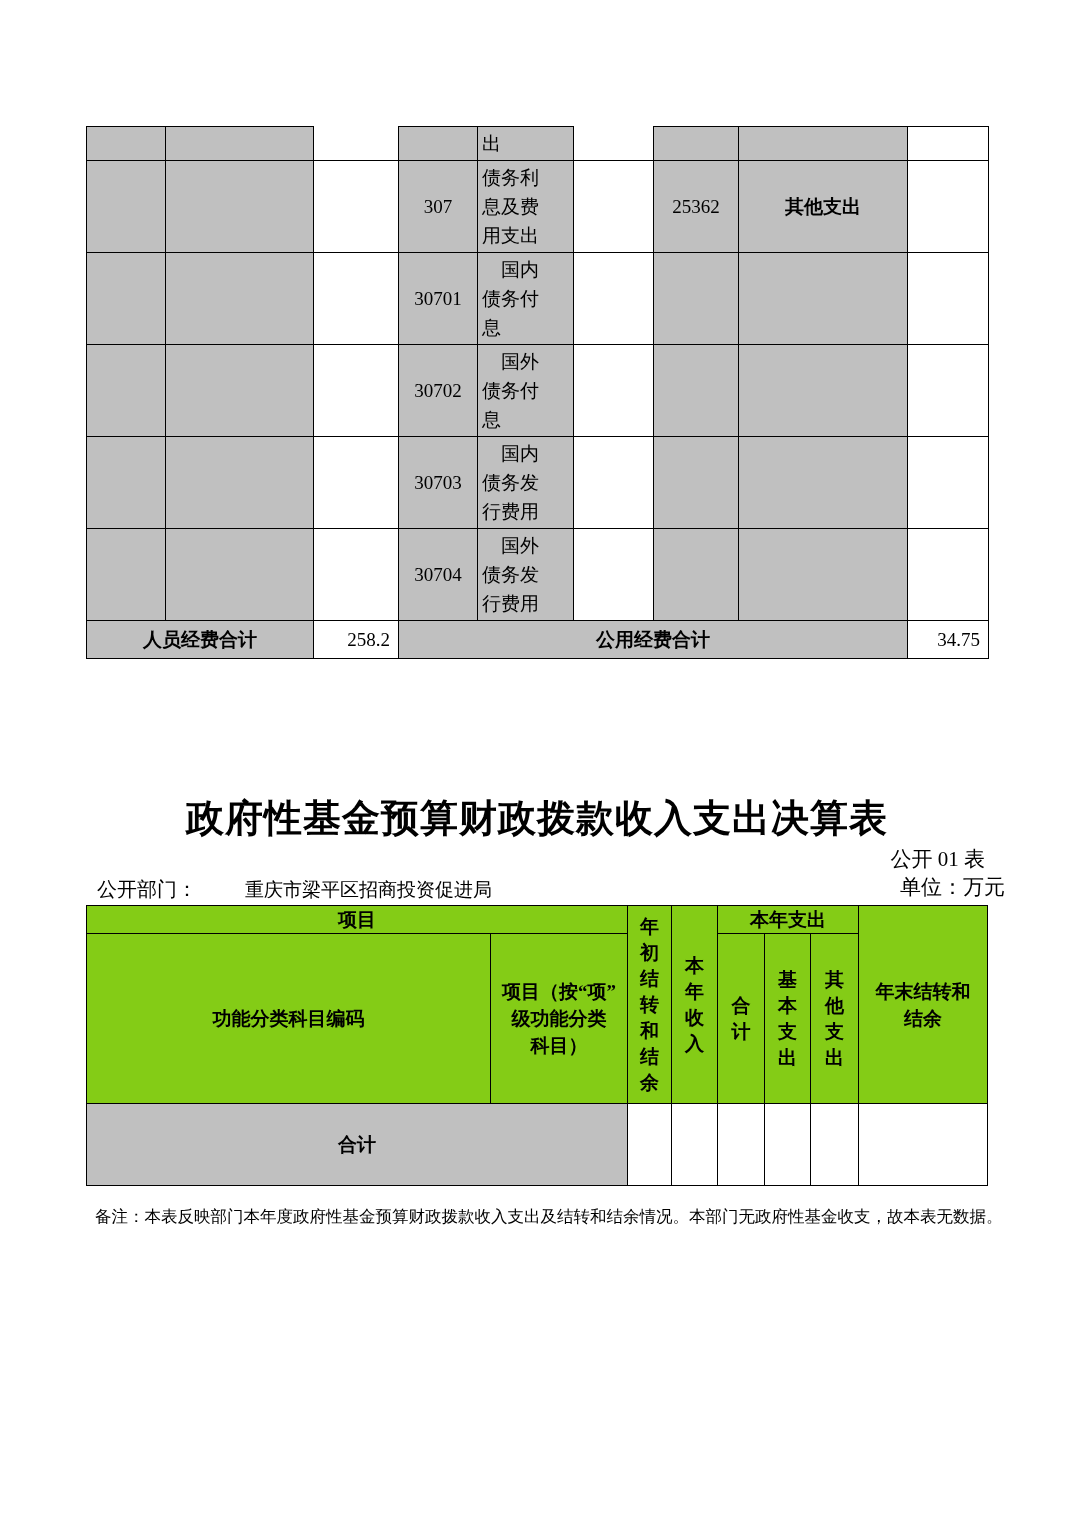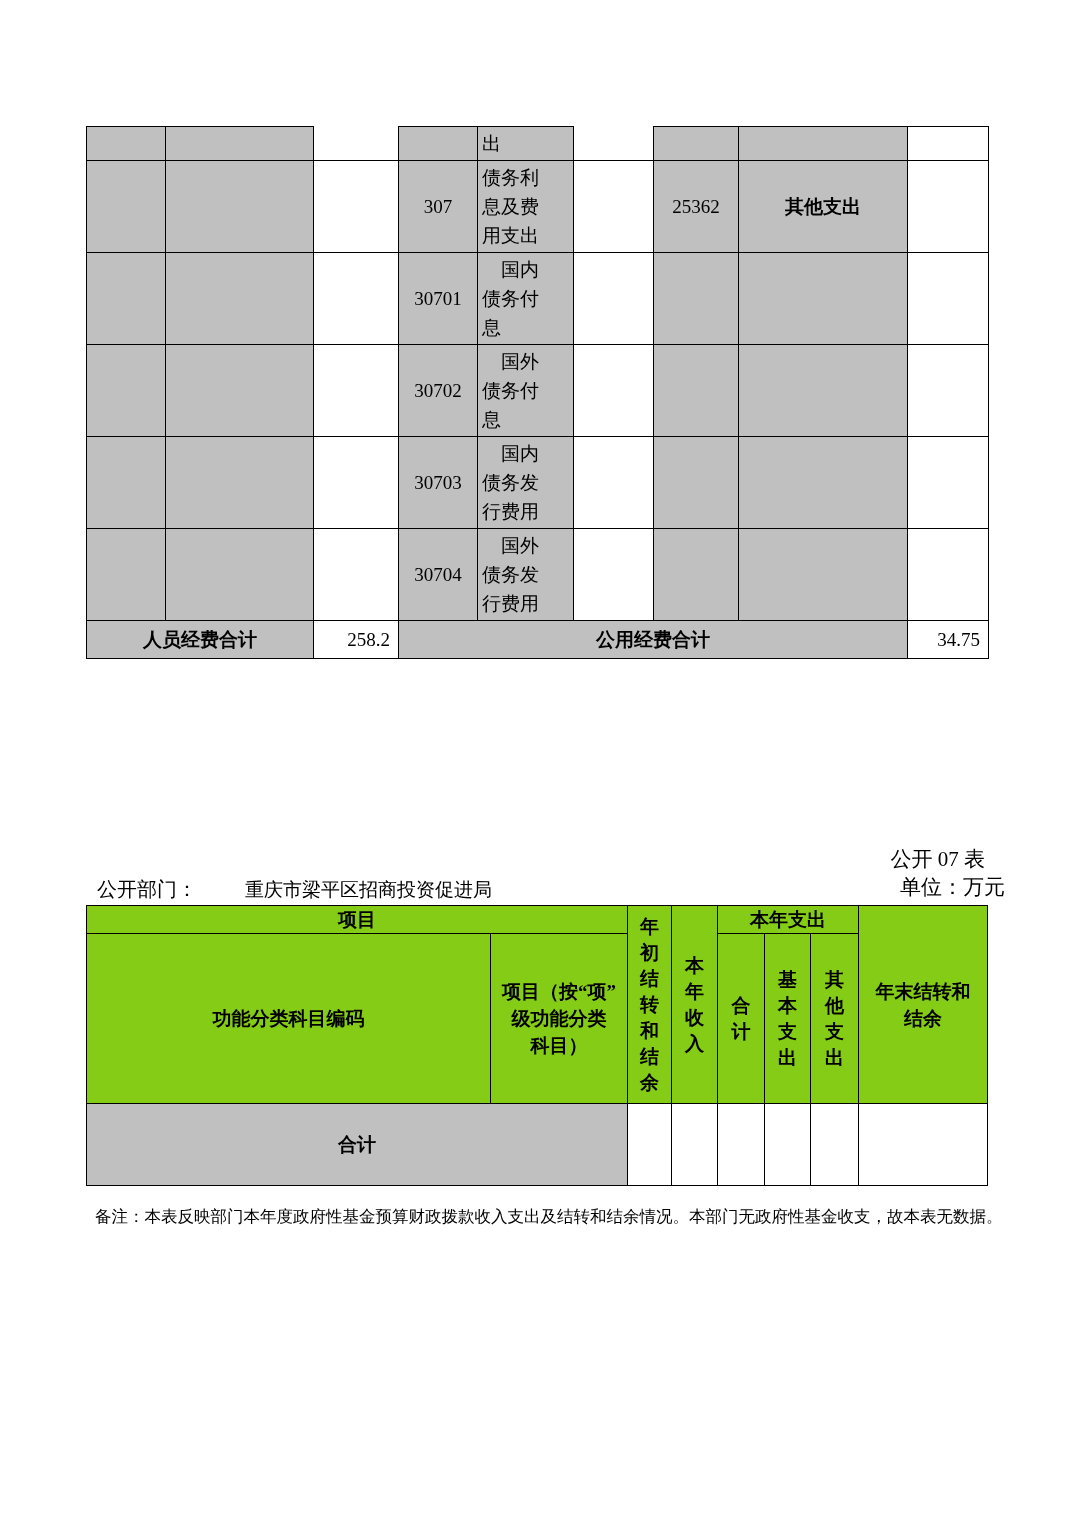--- a/index.html
+++ b/index.html
@@ -155,21 +155,22 @@
     </tr>
     <tr style="height:38px">
       <td class="g sumlbl" colspan="2">人员经费合计</td>
       <td class="wv num">258.2</td>
       <td class="g sumlbl" colspan="5">公用经费合计</td>
       <td class="wv num">34.75</td>
     </tr>
   </tbody>
     </table>
 
-  <div class="meta-tableno">公开 07 表</div>
+  <div class="doc-title">政府性基金预算财政拨款收入支出决算表</div>
+  <div class="meta-tableno">公开 01 表</div>
   <div class="meta-dept-label">公开部门：</div>
   <div class="meta-dept-name">重庆市梁平区招商投资促进局</div>
   <div class="meta-unit">单位：万元</div>
 
   <table id="fund-table">
     <colgroup>
       <col style="width:404px">
         <col style="width:137px">
         <col style="width:44px">
       <col style="width:46px">

